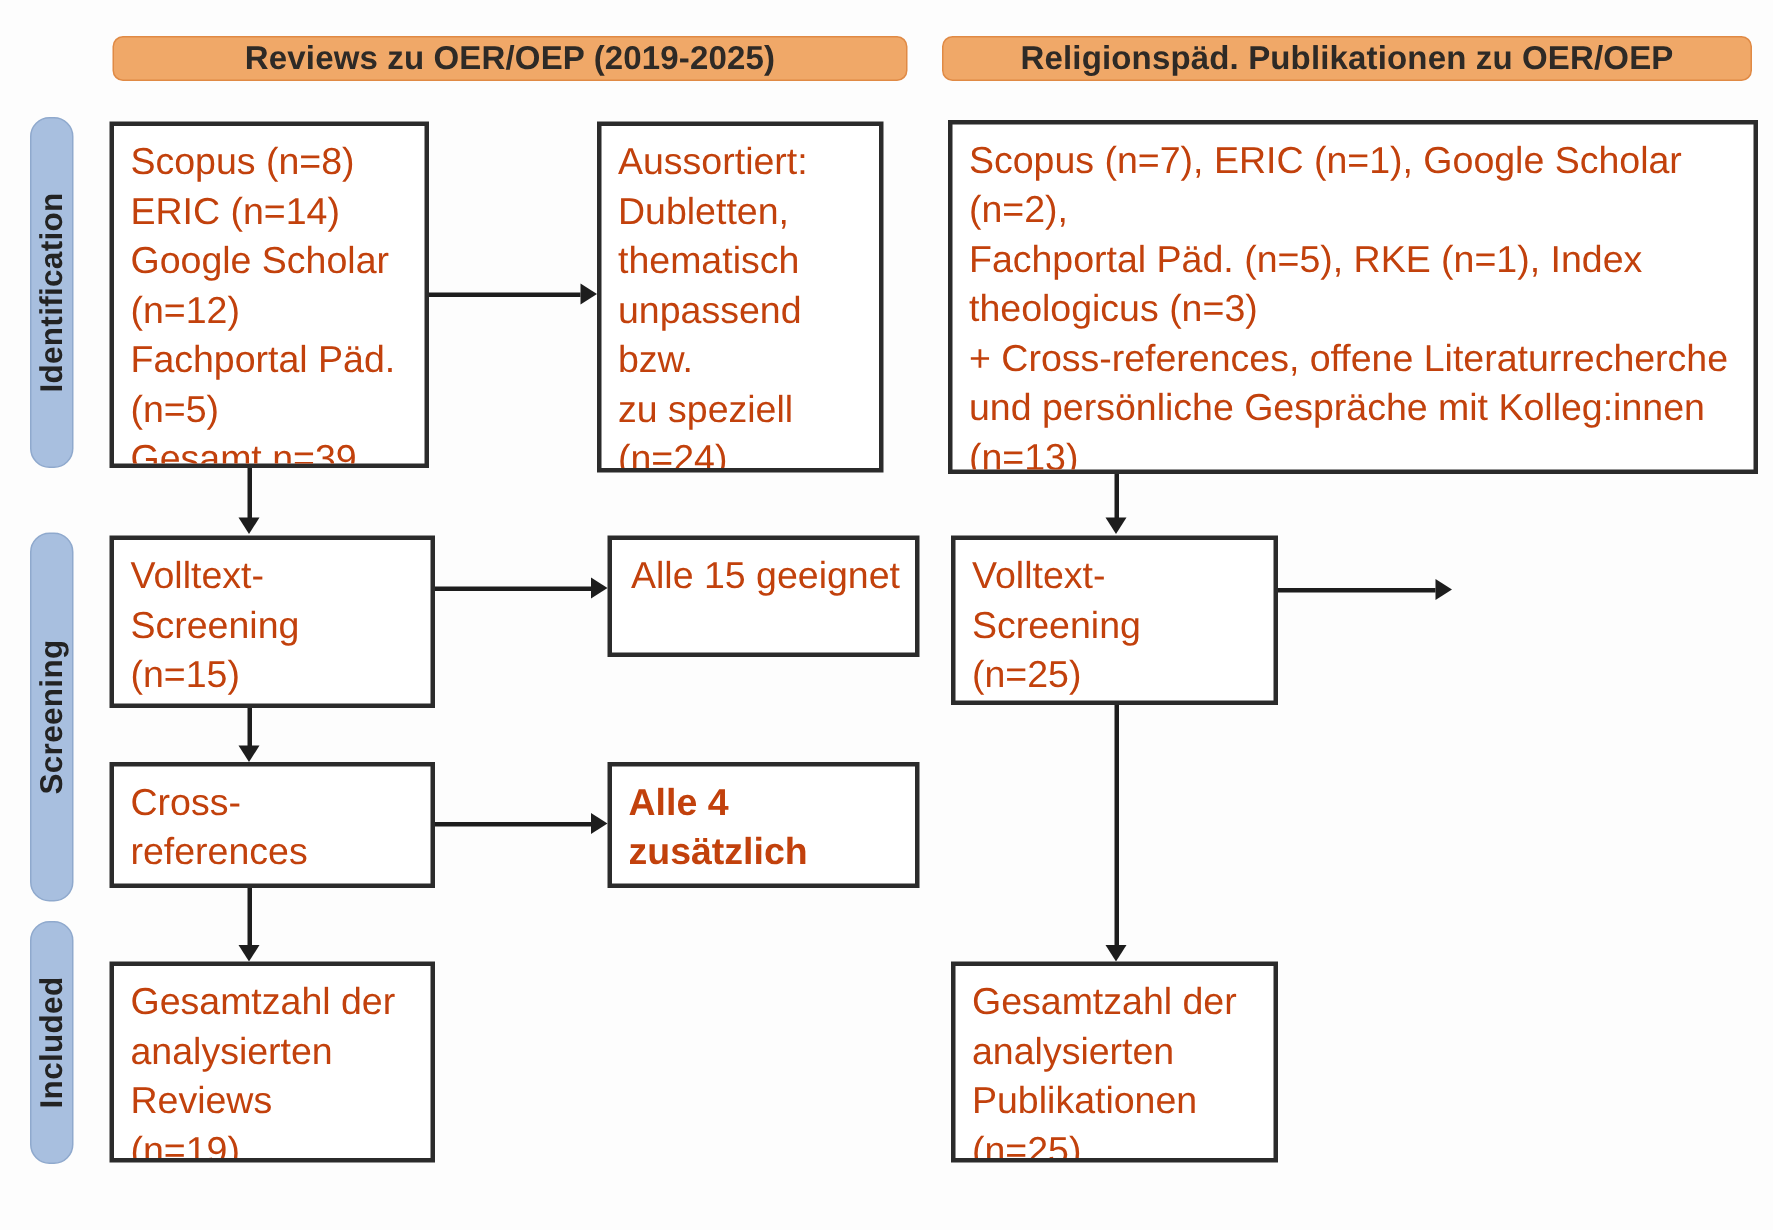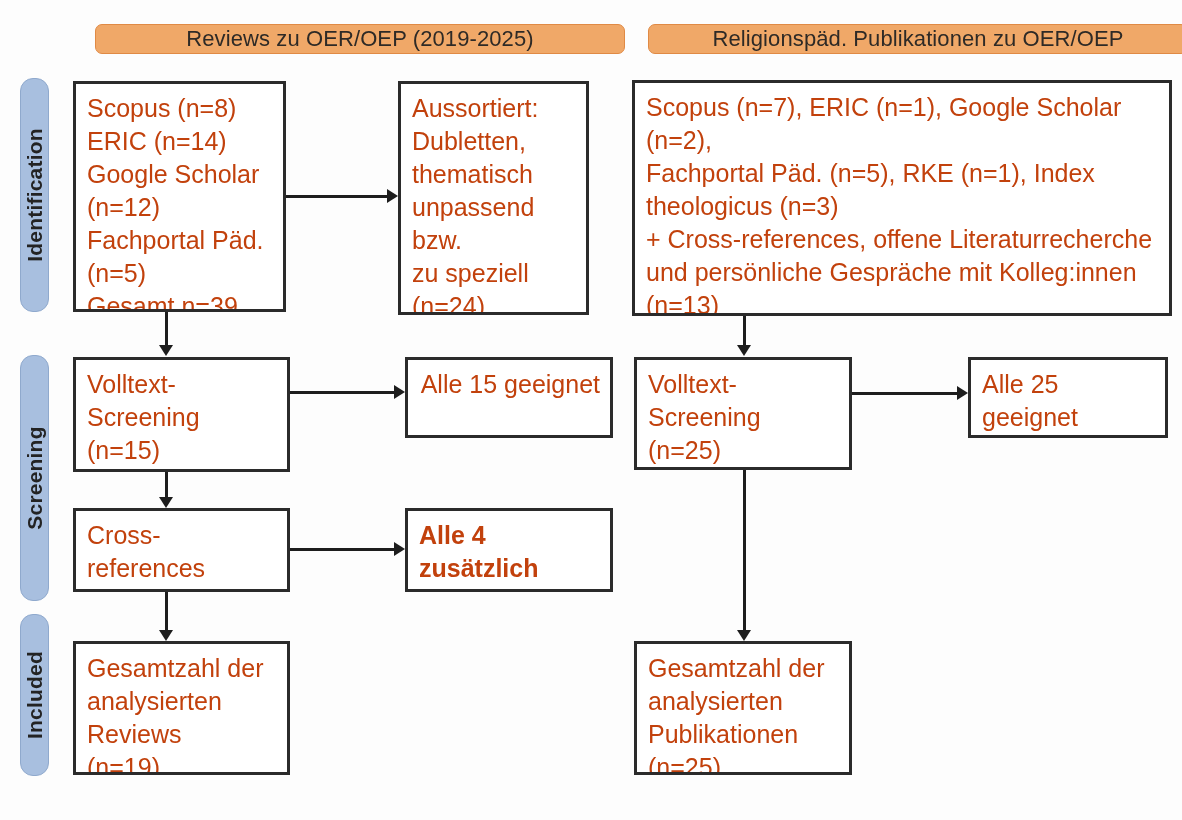--- a/index.html
+++ b/index.html
@@ -19,28 +19,27 @@
   }
 
   
   .col-header {
     position: absolute;
     background: #f0a868;
     border: 1px solid #e08a45;
     border-radius: 7px;
     color: #2e2a26;
     font-size: 22px;
-    font-weight: normal;
+    font-weight: bold;
     letter-spacing: .1px;
     display: flex;
     align-items: center;
     justify-content: center;
     text-align: center;
     box-sizing: border-box;
-    margin-left: 20px;
   }
 
   
   .stage-pill {
     position: absolute;
     background: #a8bfdf;
     border: 1px solid #8fa9cd;
     border-radius: 13px;
     box-sizing: border-box;
   }
@@ -171,21 +170,20 @@
 (n=13)
 Gesamt n=25</div>
 
   <div class="conn v" style="left:743px; top:316px; width:3px; height:30px;"></div>
   <div class="arrow-down" style="left:737px; top:345px;"></div>
 
   <div class="flow-box" style="left:634px; top:357px; width:218px; height:113px;">Volltext-
 Screening
 (n=25)</div>
 
-  <div class="flow-box" style="left:968px; top:357px; width:200px; height:81px;">Alle 25 geeignet</div>
 
   <div class="conn h" style="left:852px; top:392px; width:105px;"></div>
   <div class="arrow-right" style="left:957px; top:386px;"></div>
 
   <div class="conn v" style="left:743px; top:470px; width:3px; height:162px;"></div>
   <div class="arrow-down" style="left:737px; top:630px;"></div>
 
   <div class="flow-box" style="left:634px; top:641px; width:218px; height:134px;">Gesamtzahl der
 analysierten
 Publikationen

